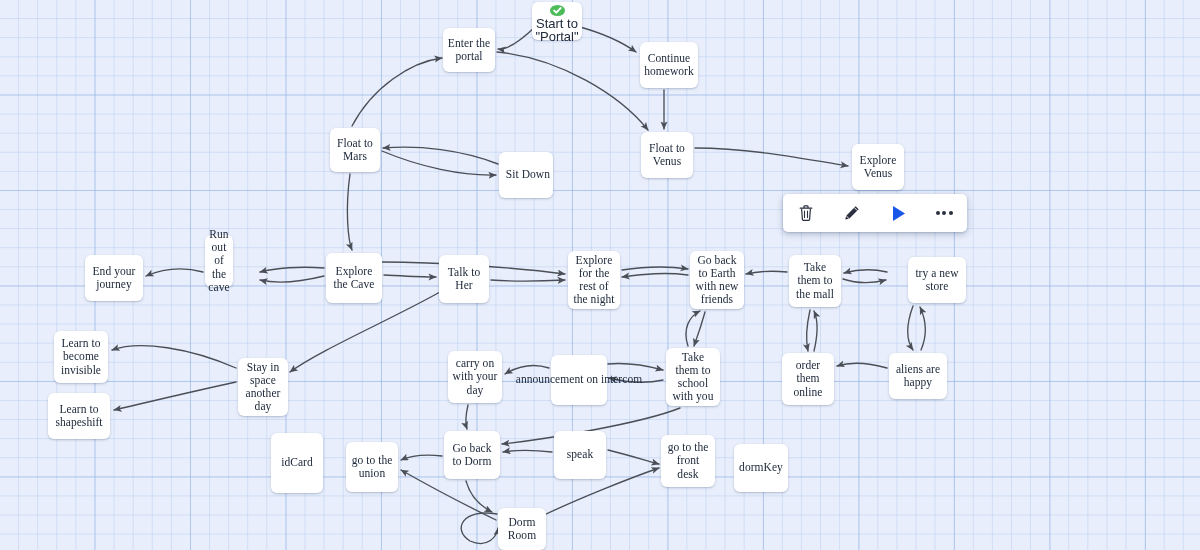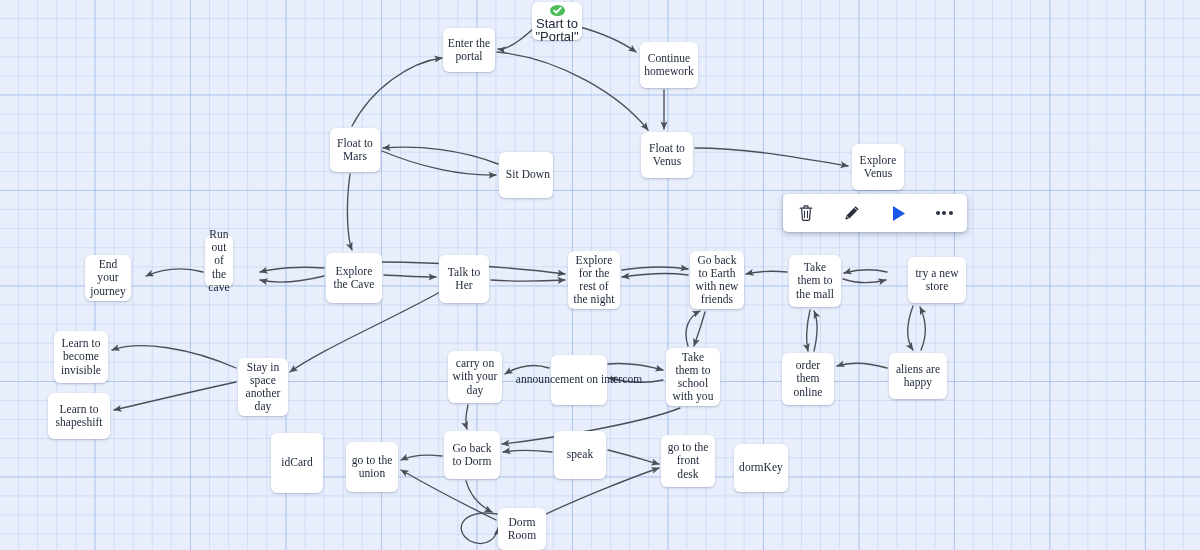--- a/index.html
+++ b/index.html
@@ -214,21 +214,21 @@
         <div class="label">Sit Down</div>
       </div>
       <div class="node" style="left: 641px; top: 132px; width: 52px; height: 46px;">
         <div class="label">Float to
 Venus</div>
       </div>
       <div class="node" style="left: 852px; top: 144px; width: 52px; height: 46px;">
         <div class="label">Explore
 Venus</div>
       </div>
-      <div class="node" style="left: 85px; top: 255px; width: 46px; height: 46px;">
+      <div class="node" style="left: 85px; top: 255px; width: 58px; height: 46px;">
         <div class="label">End your
 journey</div>
       </div>
       <div class="node" style="left: 205px; top: 235px; width: 28px; height: 52px;">
         <div class="label">Run out
 of the
 cave</div>
       </div>
       <div class="node" style="left: 326px; top: 253px; width: 56px; height: 50px;">
         <div class="label">Explore

